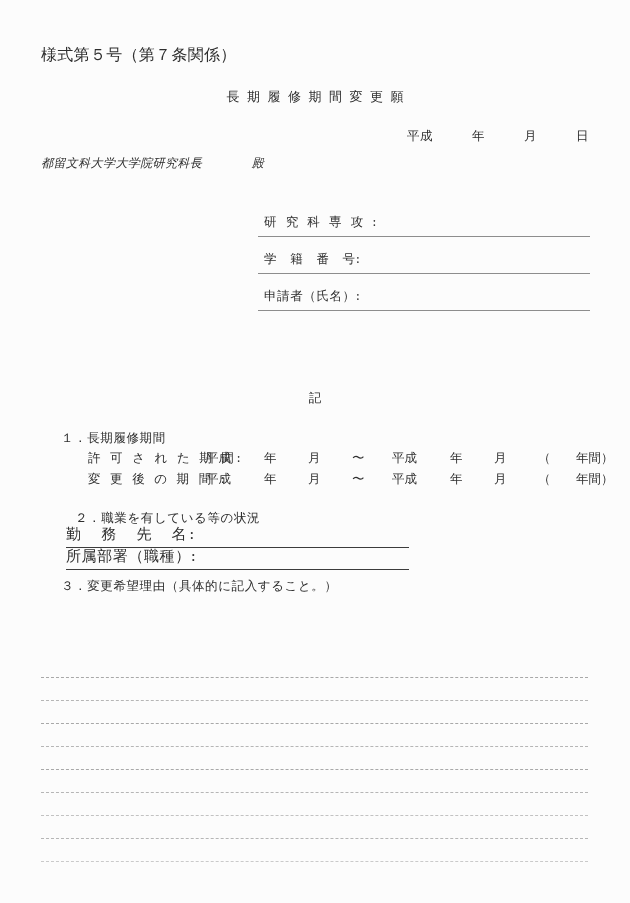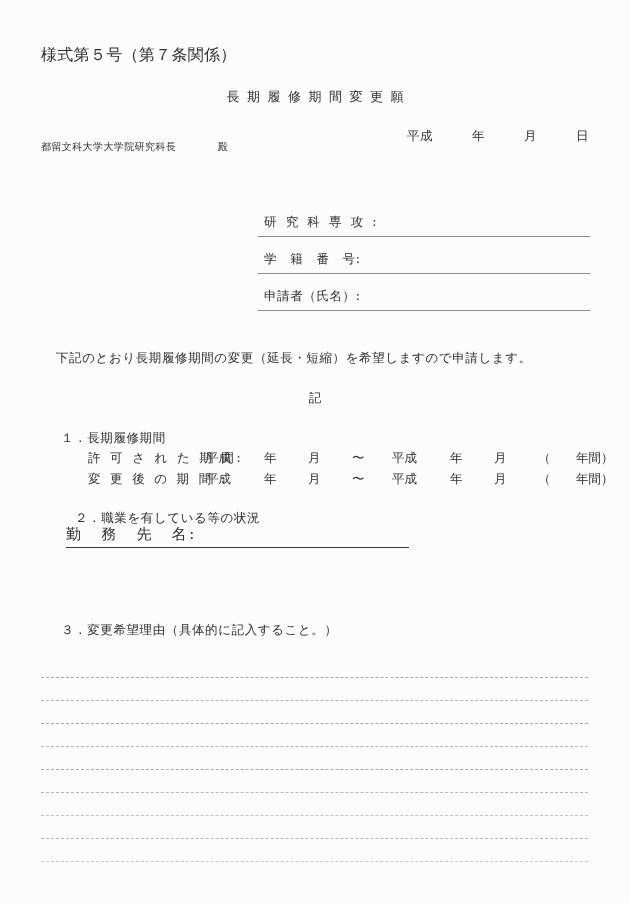--- a/index.html
+++ b/index.html
@@ -36,23 +36,24 @@
     font-size: 13px;
     letter-spacing: 7.5px;
     text-indent: 7.5px;
   }
   #date-line {
     right: 41px; top: 128px;
     font-size: 12.5px;
     letter-spacing: 0.5px;
   }
   #addressee {
-    left: 41px; top: 140px;
-    font-size: 10px;
+    left: 41px; top: 155px;
+    font-size: 12px;
     letter-spacing: 0.4px;
+    font-style: italic;
   }
 
   
   .field-group {
     position: absolute;
     left: 258px;
     top: 200px;
     width: 332px;
   }
   .field-row {
@@ -86,21 +87,21 @@
   
   .section-heading {
     position: absolute;
     font-size: 12.5px;
     letter-spacing: 0.6px;
     white-space: pre;
     margin-left: 20px;
   }
   #section1-heading { left: 41px; top: 430px; }
   #section2-heading { left: 55px; top: 510px; }
-  #section3-heading { left: 41px; top: 622px; }
+  #section3-heading { left: 41px; top: 578px; }
 
   
   .period-row {
     position: absolute;
     left: 88px;
     font-size: 12.5px;
     white-space: pre;
     display: flex;
     align-items: baseline;
   }
@@ -175,21 +176,20 @@
       <span class="field-label">研 究 科 専 攻 :</span>
     </div>
     <div class="field-row tight">
       <span class="field-label">学　籍　番　号:</span>
     </div>
     <div class="field-row tight">
       <span class="field-label">申請者（氏名）:</span>
     </div>
   </div>
 
-  <div class="abs" id="intro-paragraph">下記のとおり長期履修期間の変更（延長・短縮）を希望しますので申請します。</div>
 
   <div class="abs" id="ki-mark">記</div>
 
   <div class="section-heading" id="section1-heading">１．長期履修期間</div>
 
   <div class="period-row" id="period-row-allowed">
     <span class="pr-label">許 可 さ れ た 期 間:</span>
     <span class="pr-era">平成</span>
     <span class="pr-year">年</span>
     <span class="pr-month">月</span>
@@ -213,20 +213,23 @@
     <span class="pr-paren-o">（</span>
     <span class="pr-years">年間）</span>
   </div>
 
   <div class="section-heading" id="section2-heading">２．職業を有している等の状況</div>
 
   <div class="work-group">
     <div class="work-row">
       <span class="work-label">勤　務　先　名:</span>
     </div>
+    <div class="work-row tight">
+      <span class="work-label">所属部署（職種）:</span>
+    </div>
   </div>
 
   <div class="section-heading" id="section3-heading">３．変更希望理由（具体的に記入すること。）</div>
 
   <div class="dash-lines">
     <div class="dash-line"></div>
     <div class="dash-line"></div>
     <div class="dash-line"></div>
     <div class="dash-line"></div>
     <div class="dash-line"></div>

